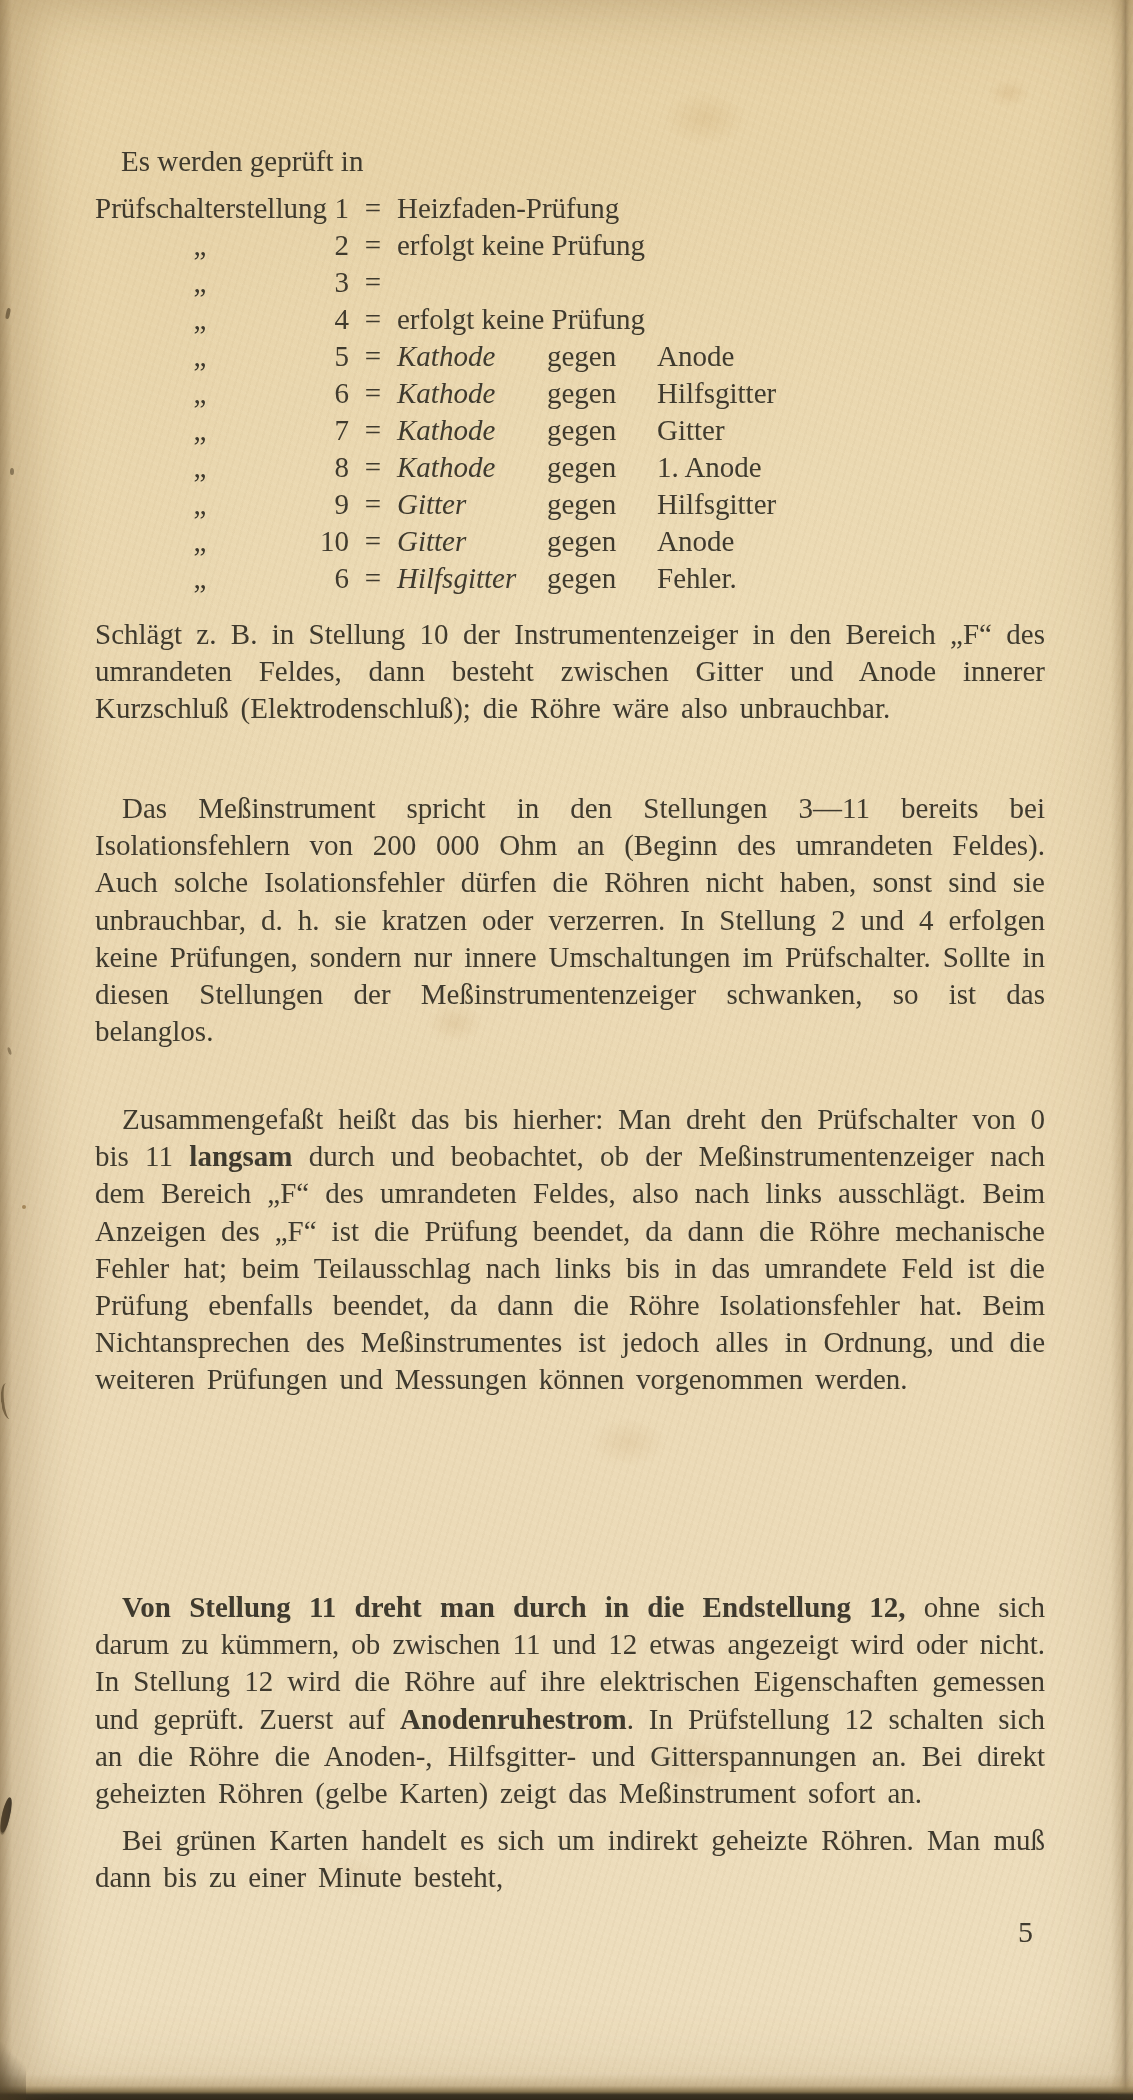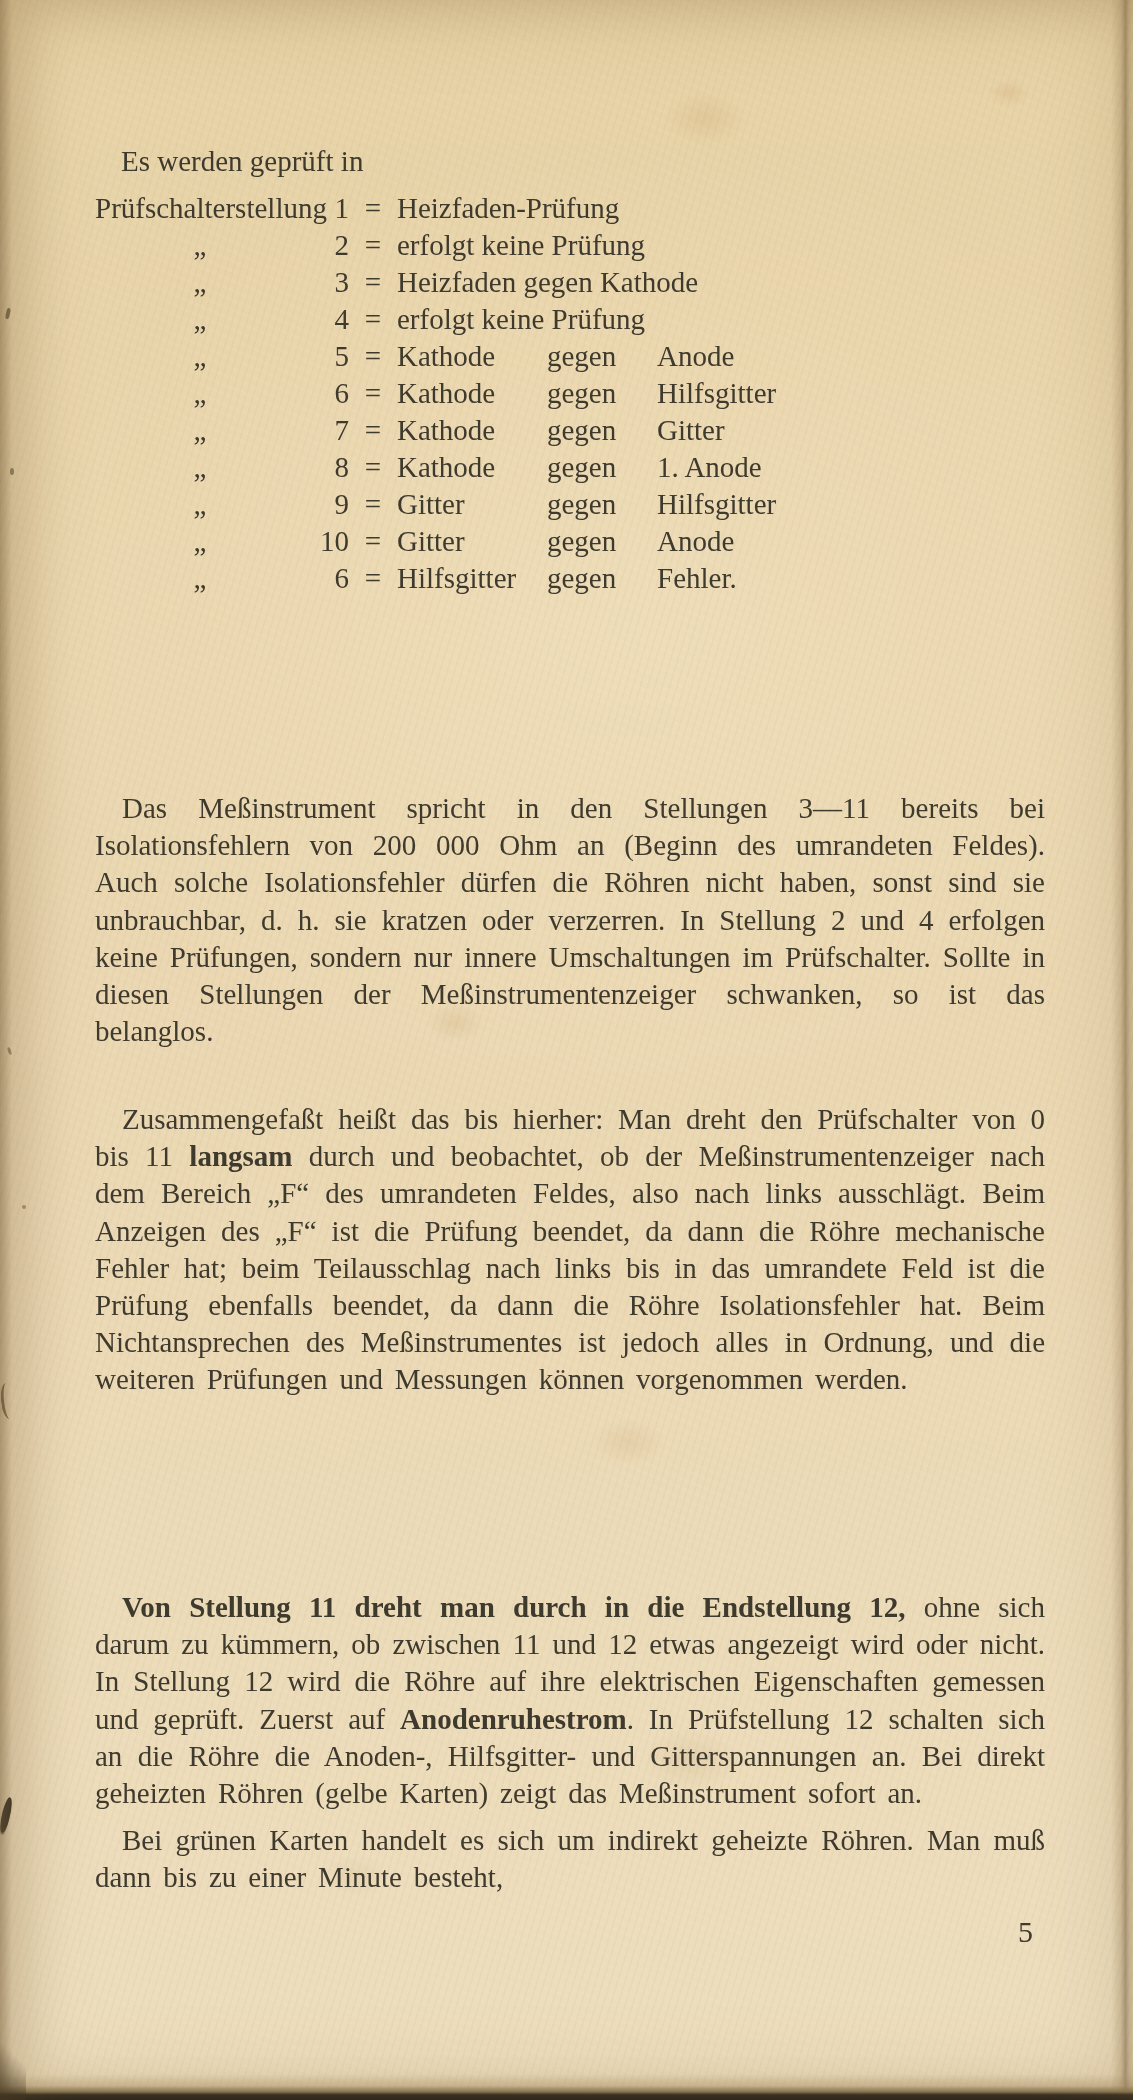--- a/index.html
+++ b/index.html
@@ -72,21 +72,21 @@
   
   .textcol{position:absolute;left:95px;width:950px;}
   .intro{top:142px;padding-left:26px;font-size:29px;line-height:38px;}
   .list{top:190px;font-size:29px;line-height:37px;}
   .lrow{display:flex;white-space:nowrap;}
   .lbl{display:inline-block;width:212px;flex:none;}
   .lbl.ditto{text-align:center;width:212px;letter-spacing:2px;}
   .num{display:inline-block;width:42px;flex:none;text-align:right;}
   .eq{display:inline-block;width:48px;flex:none;text-align:center;}
   .c1{display:inline-block;}
-  .c1.colw{width:150px;flex:none;}
+  .c1.colw{width:150px;flex:none;font-style:italic;}
   .c2{display:inline-block;width:110px;flex:none;}
   .c3{display:inline-block;}
   p.body-par{
     position:absolute;left:95px;width:950px;margin:0;
     font-size:29px;line-height:37.2px;text-align:justify;word-spacing:0.16em;
   }
   p.indented{text-indent:27px;}
   .b{font-weight:bold;}
   .p1{top:616px;}
   .p2{top:790px;}
@@ -115,21 +115,20 @@
       <div class="lrow">
         <span class="lbl ditto">„</span>
         <span class="num">2</span>
         <span class="eq">=</span>
         <span class="c1">erfolgt keine Prüfung</span>
       </div>
       <div class="lrow">
         <span class="lbl ditto">„</span>
         <span class="num">3</span>
         <span class="eq">=</span>
-        <span class="c1">Heizfaden gegen Kathode</span>
       </div>
       <div class="lrow">
         <span class="lbl ditto">„</span>
         <span class="num">4</span>
         <span class="eq">=</span>
         <span class="c1">erfolgt keine Prüfung</span>
       </div>
       <div class="lrow">
         <span class="lbl ditto">„</span>
         <span class="num">5</span>
@@ -181,20 +180,21 @@
       <div class="lrow">
         <span class="lbl ditto">„</span>
         <span class="num">6</span>
         <span class="eq">=</span>
         <span class="c1 colw">Hilfsgitter</span>
         <span class="c2">gegen</span>
         <span class="c3">Fehler.</span>
       </div>
     </div>
 
+  <p class="body-par p1"><span>Schlägt z. B. in Stellung 10 der Instrumentenzeiger in den Bereich „F“ des umrandeten Feldes, dann besteht zwischen Gitter und Anode innerer Kurzschluß (Elektrodenschluß); die Röhre wäre also unbrauchbar.</span></p>
   <p class="body-par p2 indented"><span>Das Meßinstrument spricht in den Stellungen 3—11 bereits bei Isolationsfehlern von 200 000 Ohm an (Beginn des umrandeten Feldes). Auch solche Isolationsfehler dürfen die Röhren nicht haben, sonst sind sie unbrauchbar, d. h. sie kratzen oder verzerren. In Stellung 2 und 4 erfolgen keine Prüfungen, sondern nur innere Umschaltungen im Prüfschalter. Sollte in diesen Stellungen der Meßinstrumentenzeiger schwanken, so ist das belanglos.</span></p>
   <p class="body-par p3 indented"><span>Zusammengefaßt heißt das bis hierher: Man dreht den Prüfschalter von 0 bis 11 </span><span class="b">langsam</span><span> durch und beobachtet, ob der Meßinstrumentenzeiger nach dem Bereich „F“ des umrandeten Feldes, also nach links ausschlägt. Beim Anzeigen des „F“ ist die Prüfung beendet, da dann die Röhre mechanische Fehler hat; beim Teilausschlag nach links bis in das umrandete Feld ist die Prüfung ebenfalls beendet, da dann die Röhre Isolationsfehler hat. Beim Nichtansprechen des Meßinstrumentes ist jedoch alles in Ordnung, und die weiteren Prüfungen und Messungen können vorgenommen werden.</span></p>
   <p class="body-par p4 indented"><span class="b">Von Stellung 11 dreht man durch in die Endstellung 12,</span><span> ohne sich darum zu kümmern, ob zwischen 11 und 12 etwas angezeigt wird oder nicht. In Stellung 12 wird die Röhre auf ihre elektrischen Eigenschaften gemessen und geprüft. Zuerst auf </span><span class="b">Anodenruhestrom</span><span>. In Prüfstellung 12 schalten sich an die Röhre die Anoden-, Hilfsgitter- und Gitterspannungen an. Bei direkt geheizten Röhren (gelbe Karten) zeigt das Meßinstrument sofort an.</span></p>
   <p class="body-par p5 indented"><span>Bei grünen Karten handelt es sich um indirekt geheizte Röhren. Man muß dann bis zu einer Minute besteht,</span></p>
 
   <div class="pagenum">5</div>
 
   <div class="mark mark-pen"></div>
   <div class="mark mark-curve"></div>
   <div class="mark mark-speck1"></div>

